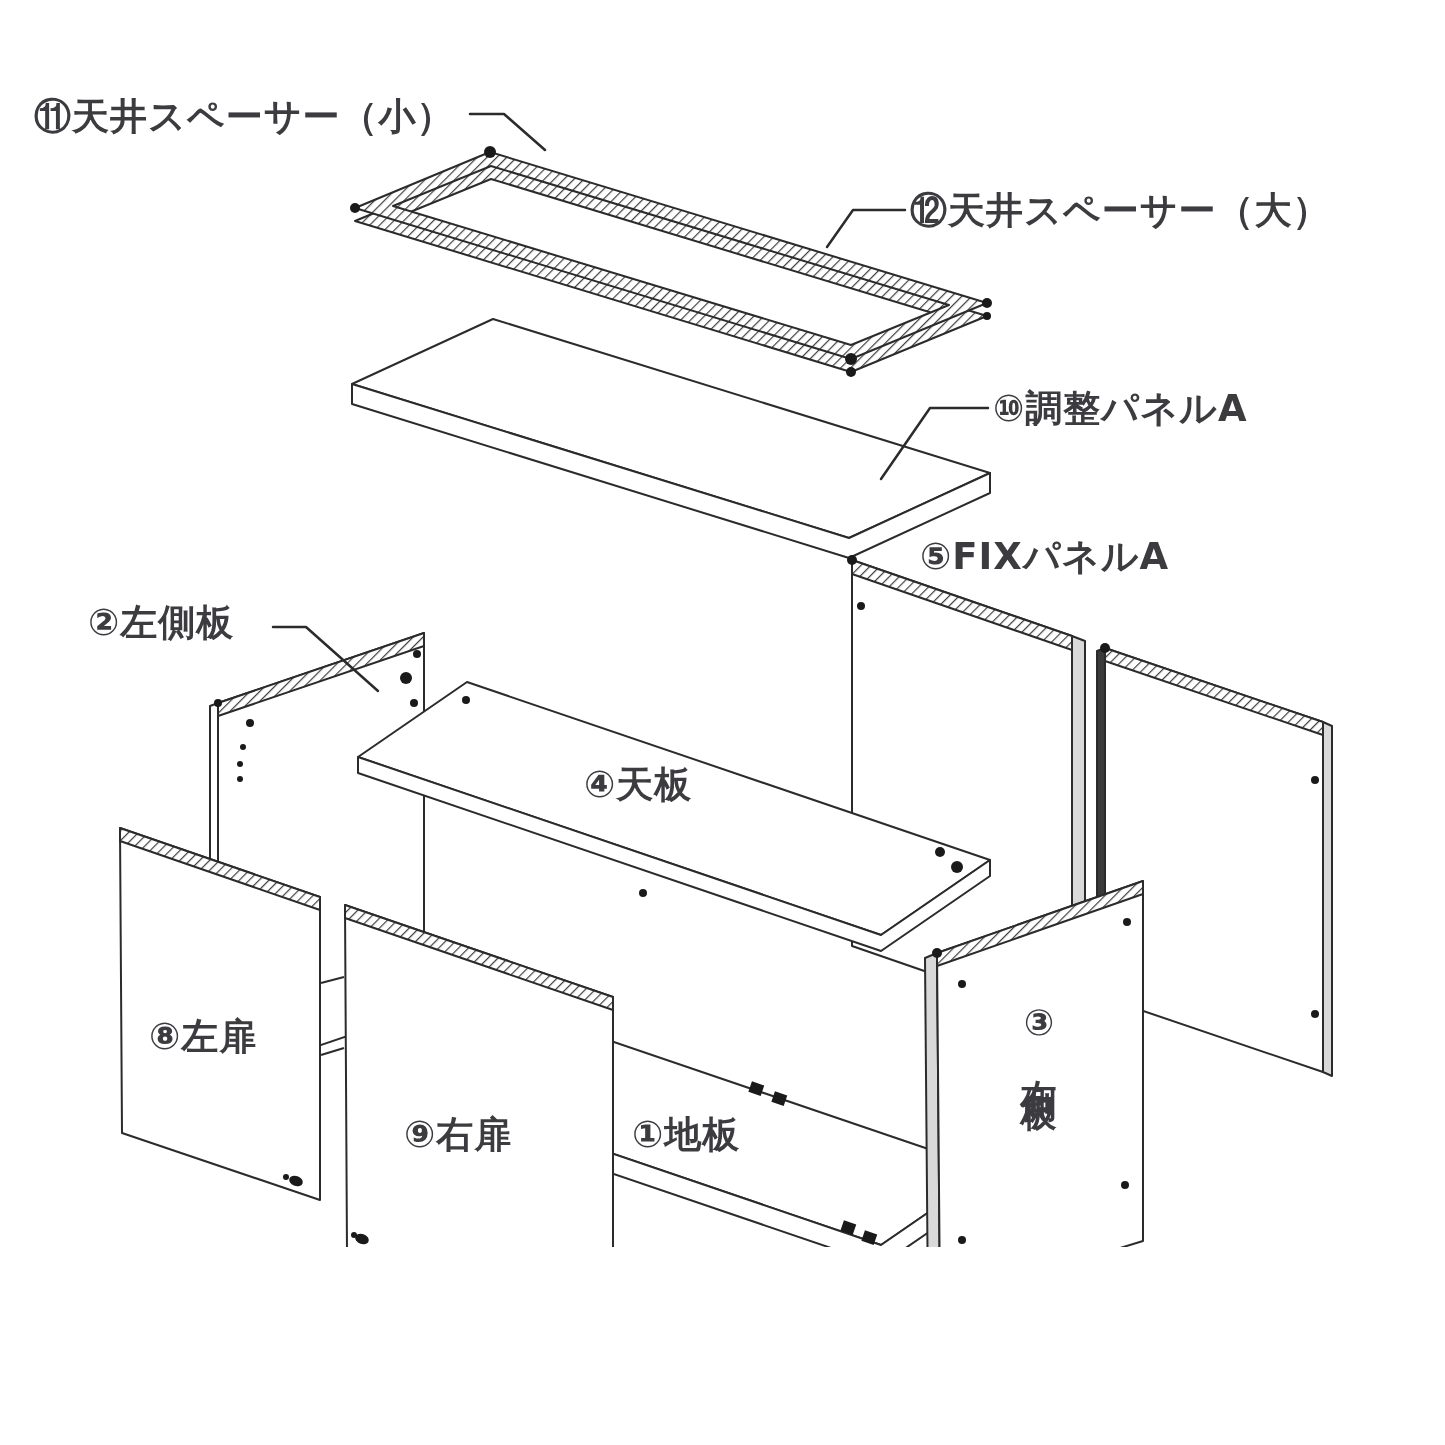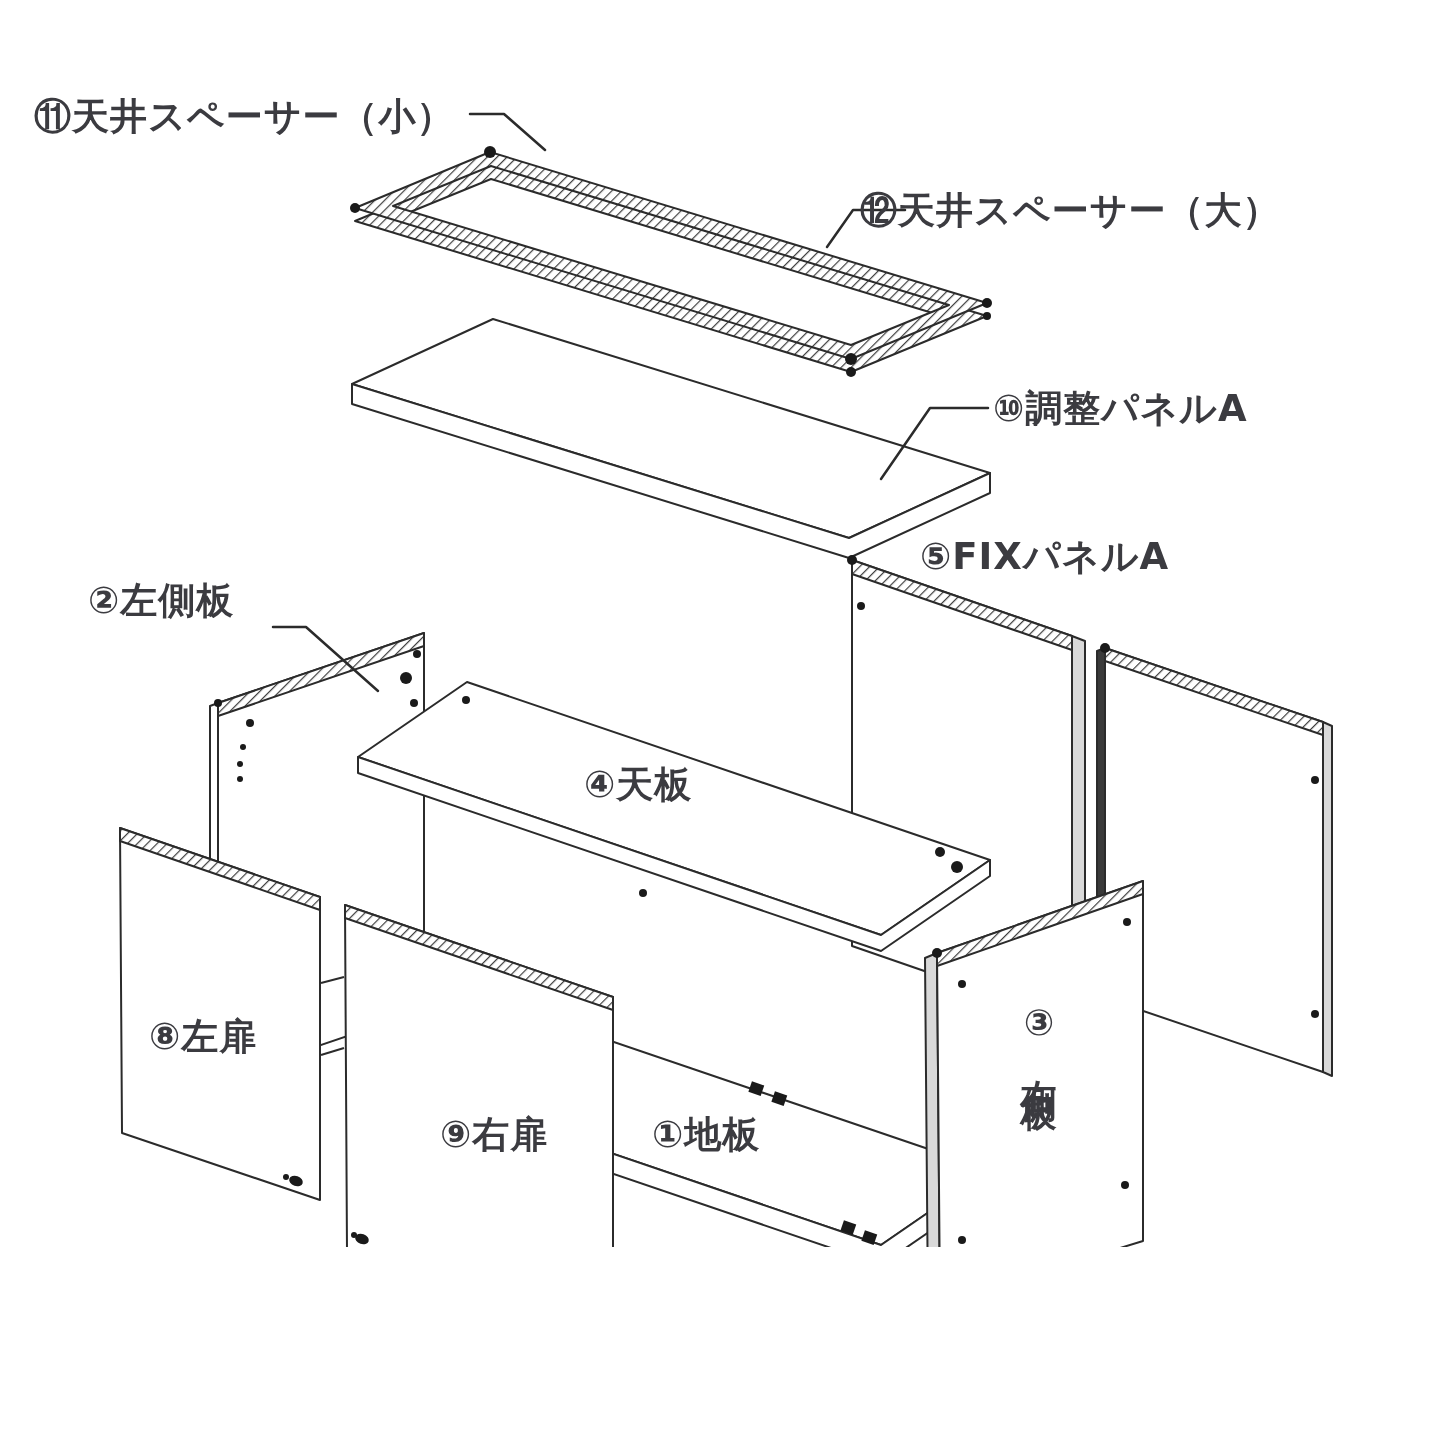--- a/index.html
+++ b/index.html
@@ -132,23 +132,23 @@
 
     <g stroke="#2b2b2b" stroke-width="2.5" fill="none" stroke-linejoin="round" stroke-linecap="round">
       <polyline points="470,114 504,114 545,150"></polyline>
       <polyline points="905,210 853,210 827,247"></polyline>
       <polyline points="988,408 930,408 881,479"></polyline>
       <polyline points="273,627 306,627 378,691"></polyline>
     </g>
   </svg>
 
   <div class="part-label" style="left:34px;top:96px">⑪天井スペーサー（小）</div>
-  <div class="part-label" style="left:860px;top:190px">⑫天井スペーサー（大）</div>
+  <div class="part-label" style="left:910px;top:190px">⑫天井スペーサー（大）</div>
   <div class="part-label" style="left:993px;top:388px">⑩調整パネルA</div>
   <div class="part-label" style="left:920px;top:536px">⑤FIXパネルA</div>
-  <div class="part-label" style="left:88px;top:580px">②左側板</div>
+  <div class="part-label" style="left:88px;top:602px">②左側板</div>
   <div class="part-label" style="left:584px;top:764px">④天板</div>
   <div class="part-label" style="left:149px;top:1016px">⑧左扉</div>
-  <div class="part-label" style="left:440px;top:1114px">⑨右扉</div>
-  <div class="part-label" style="left:652px;top:1114px">①地板</div>
+  <div class="part-label" style="left:404px;top:1114px">⑨右扉</div>
+  <div class="part-label" style="left:632px;top:1114px">①地板</div>
   <div class="part-label vertical" style="left:1018px;top:1002px">③右側板</div>
 
 </div>
 
 </body></html>

